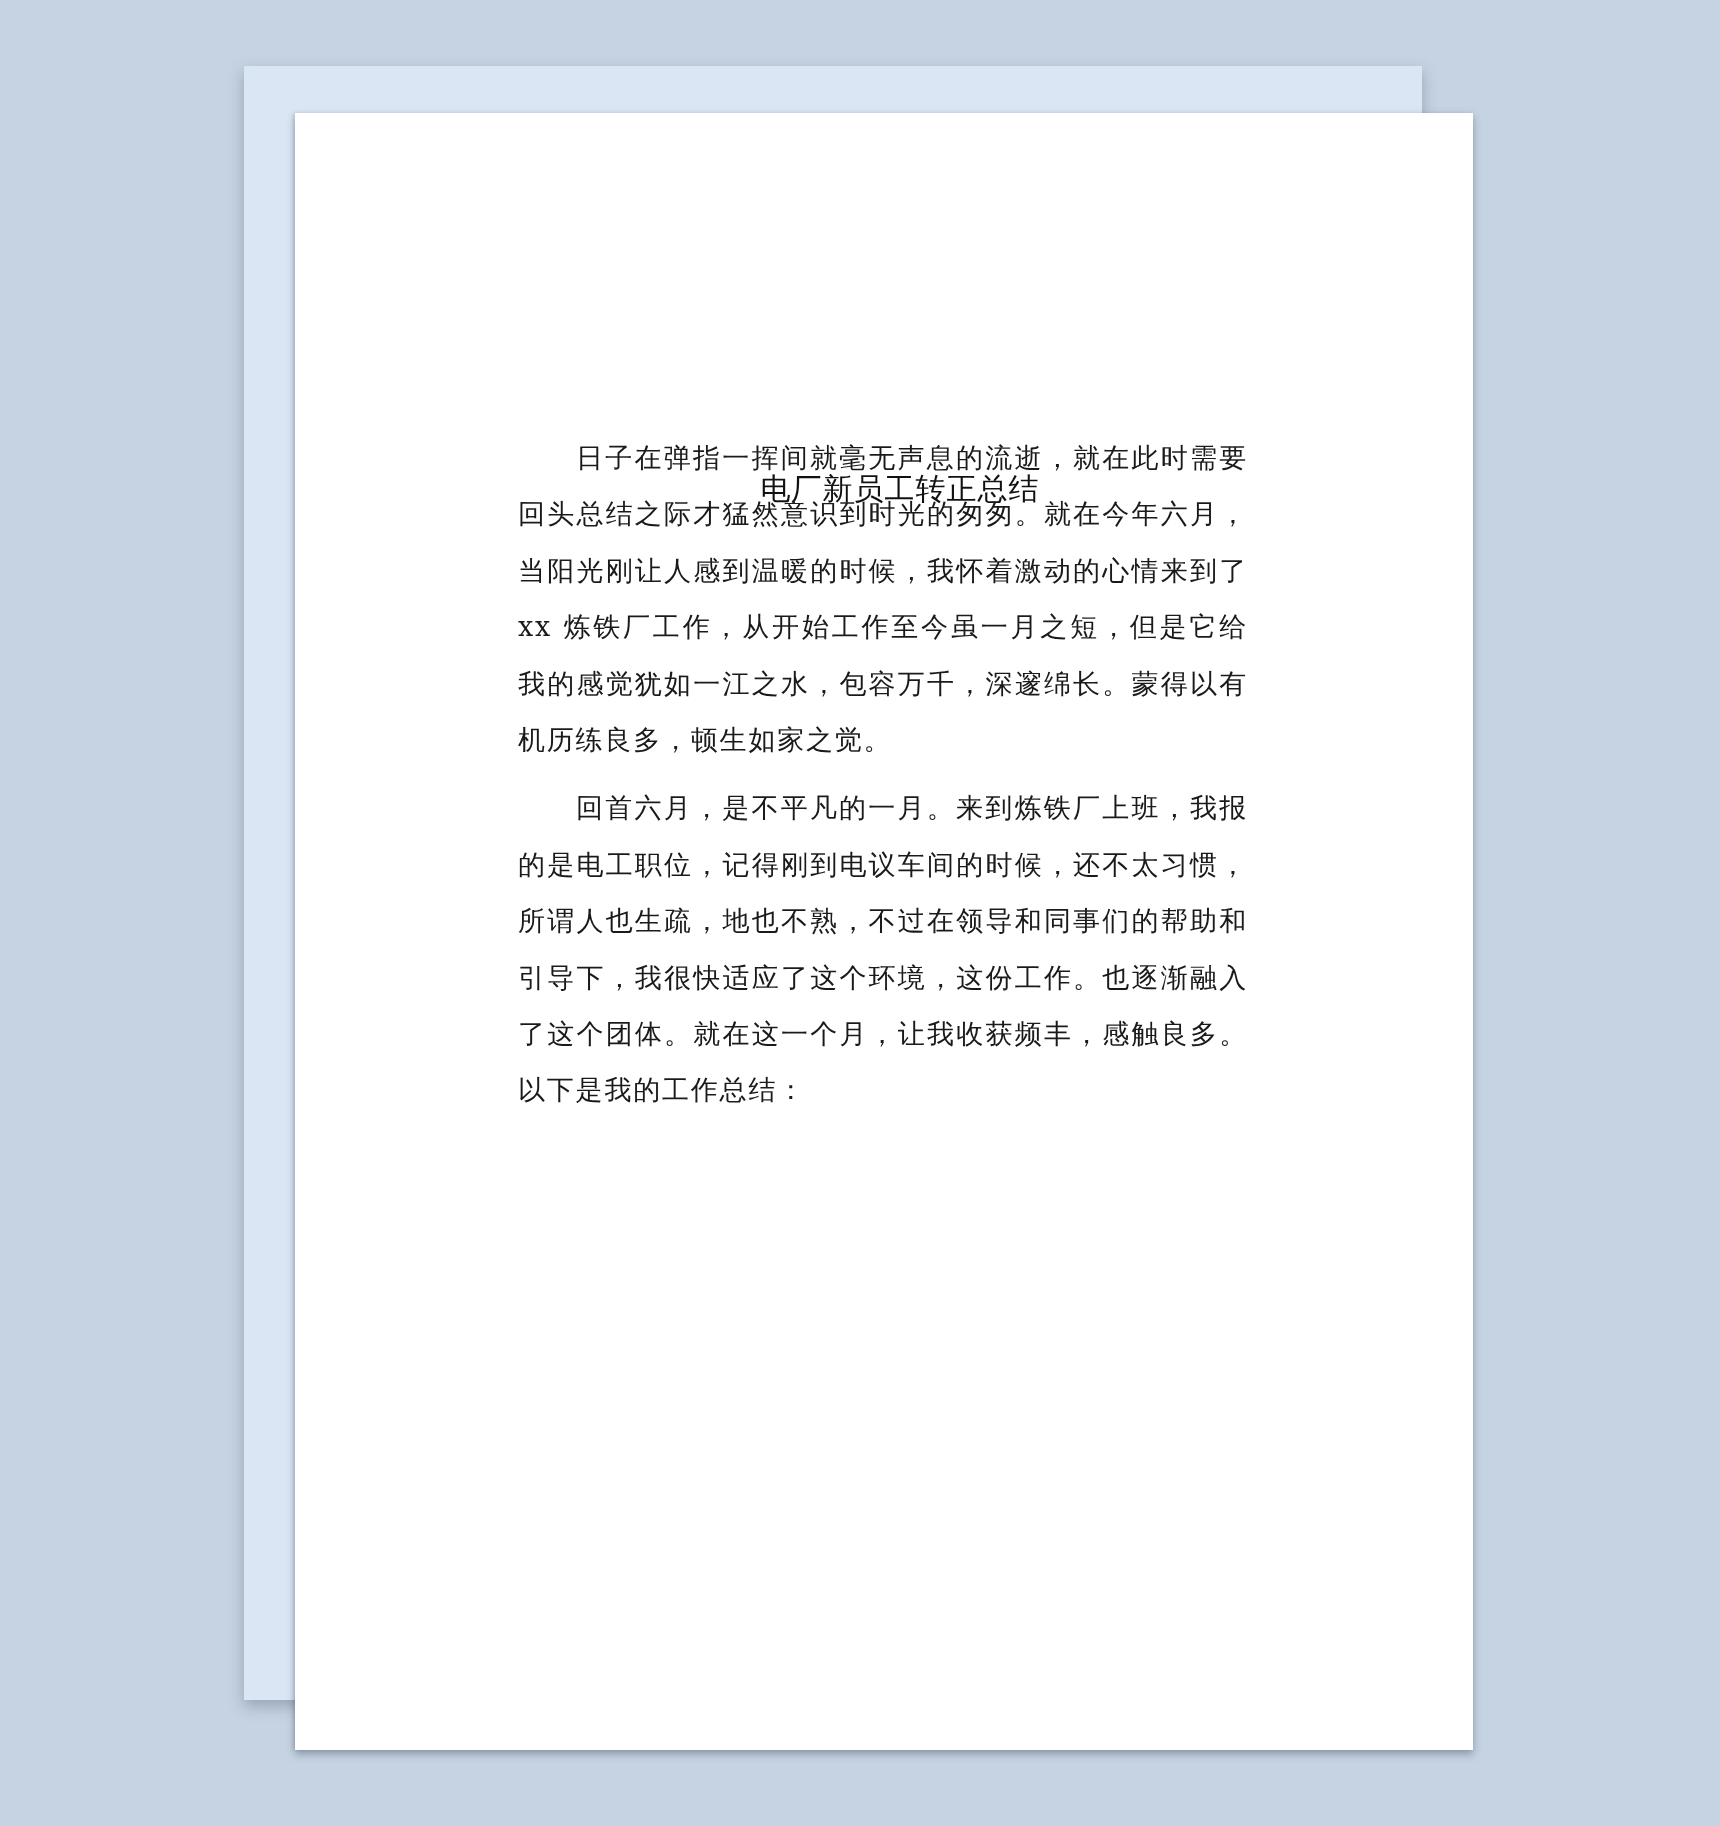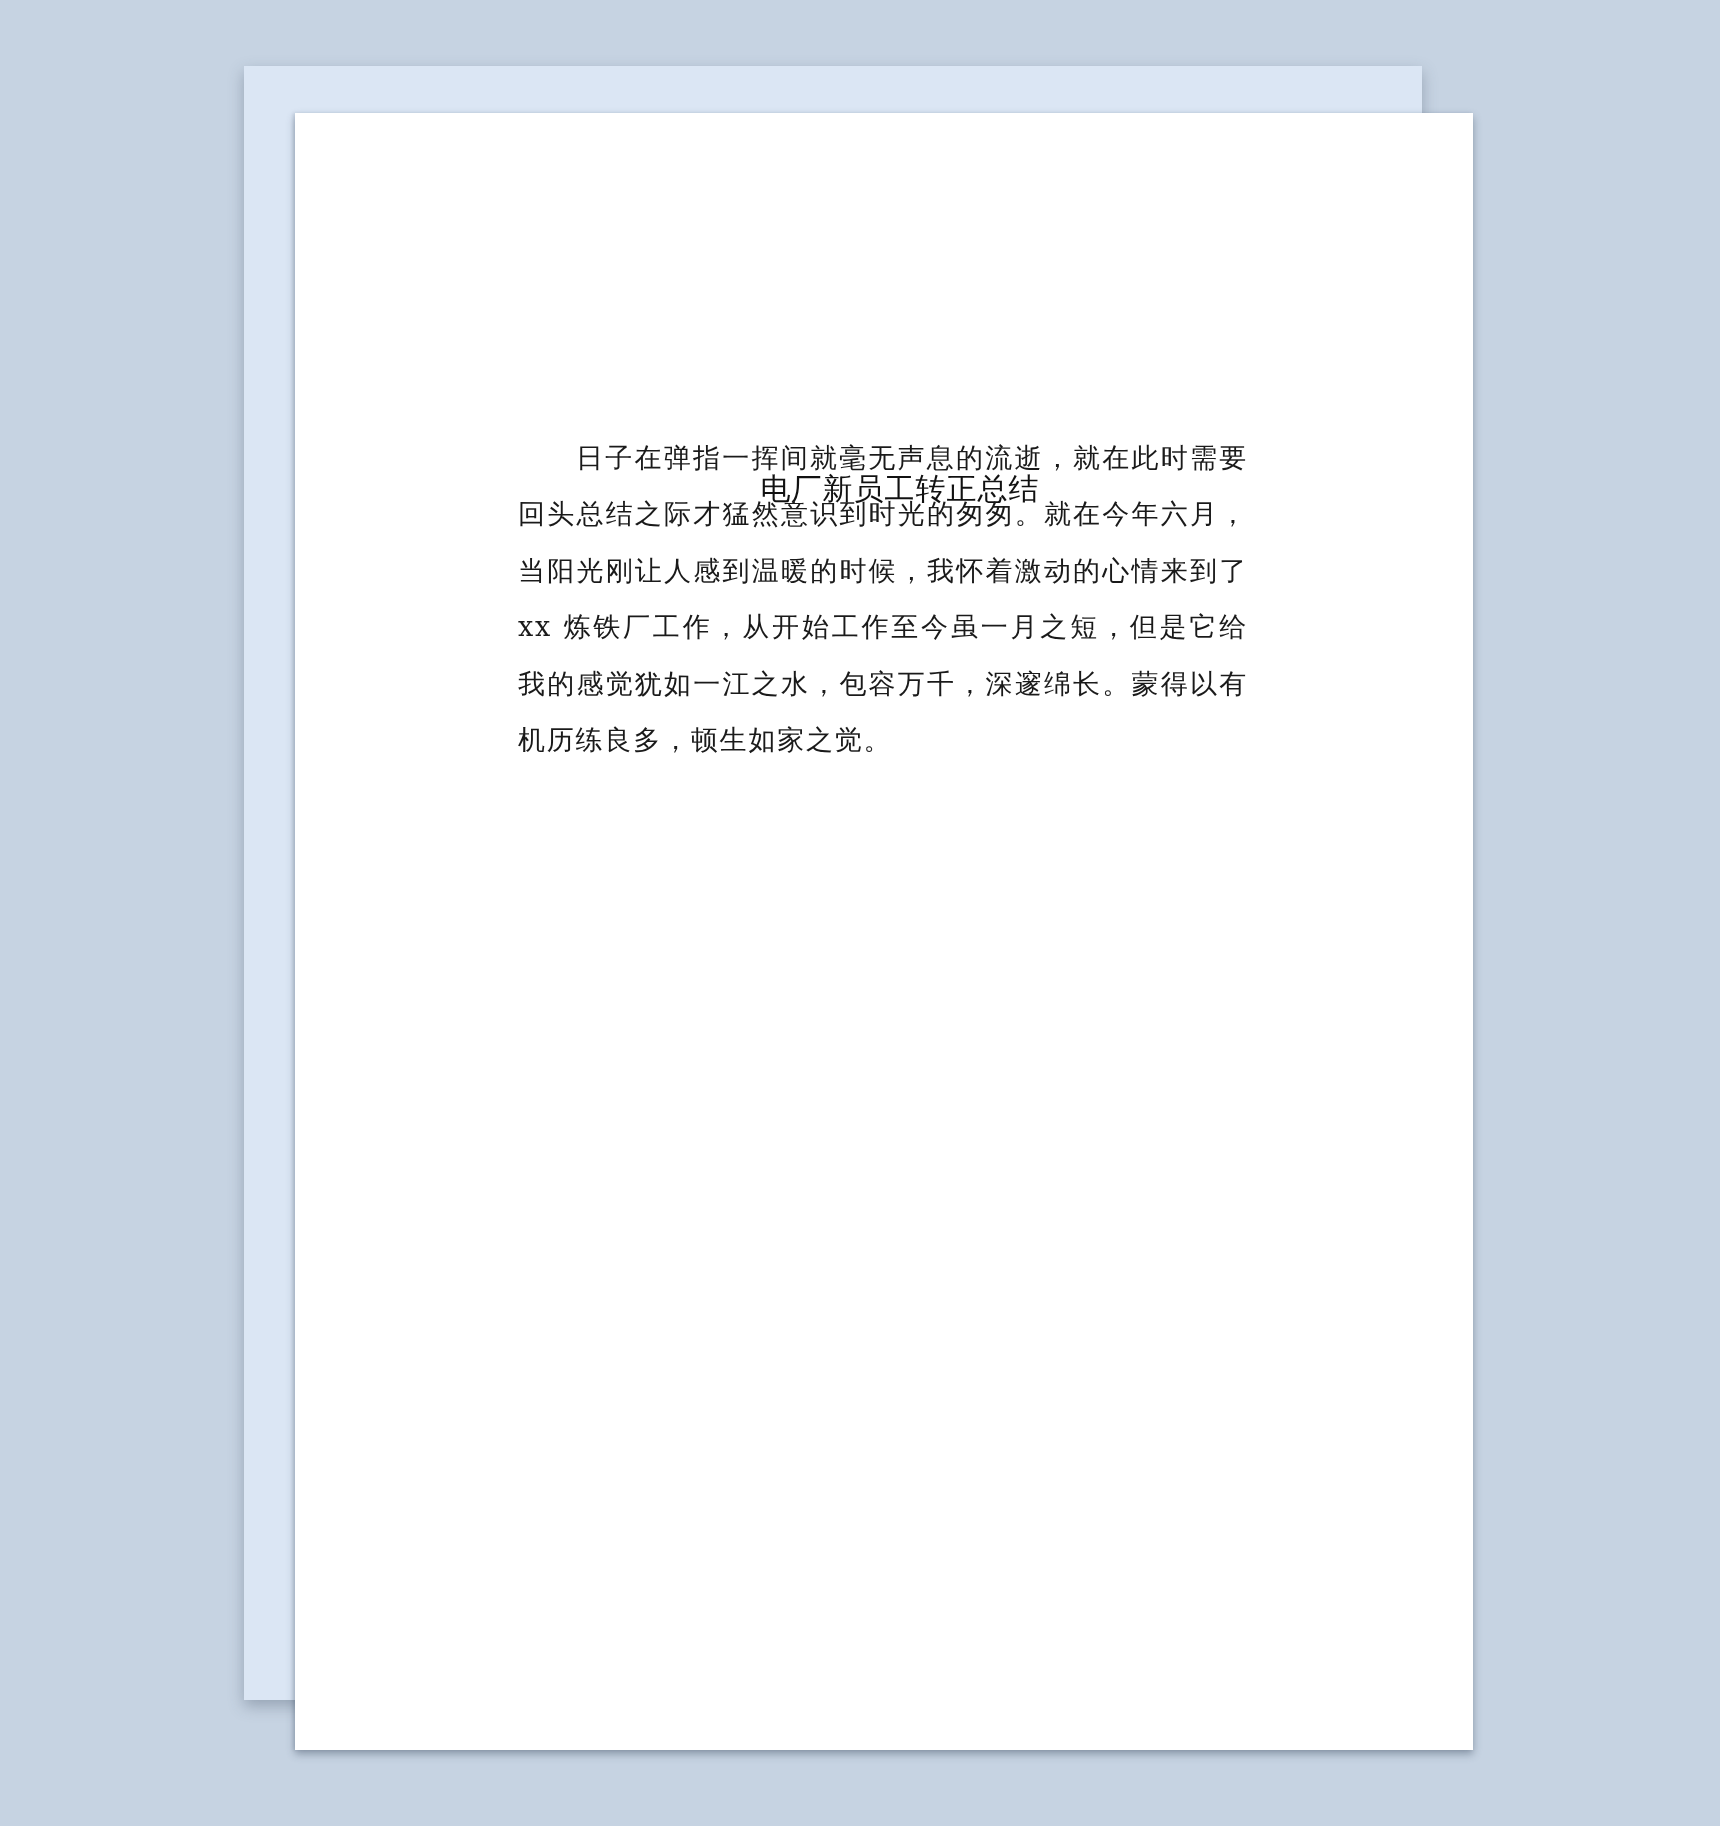--- a/index.html
+++ b/index.html
@@ -68,13 +68,14 @@
 <body>
 
 <div class="back-page"></div>
 
 <div class="front-page">
   <h1 class="doc-title">电厂新员工转正总结</h1>
 </div>
 
 <div class="doc-body">
   <p>日子在弹指一挥间就毫无声息的流逝，就在此时需要回头总结之际才猛然意识到时光的匆匆。就在今年六月，当阳光刚让人感到温暖的时候，我怀着激动的心情来到了 xx 炼铁厂工作，从开始工作至今虽一月之短，但是它给我的感觉犹如一江之水，包容万千，深邃绵长。蒙得以有机历练良多，顿生如家之觉。</p>
+  <p>回首六月，是不平凡的一月。来到炼铁厂上班，我报的是电工职位，记得刚到电议车间的时候，还不太习惯，所谓人也生疏，地也不熟，不过在领导和同事们的帮助和引导下，我很快适应了这个环境，这份工作。也逐渐融入了这个团体。就在这一个月，让我收获频丰，感触良多。以下是我的工作总结：</p>
 </div>
 
 </body></html>

